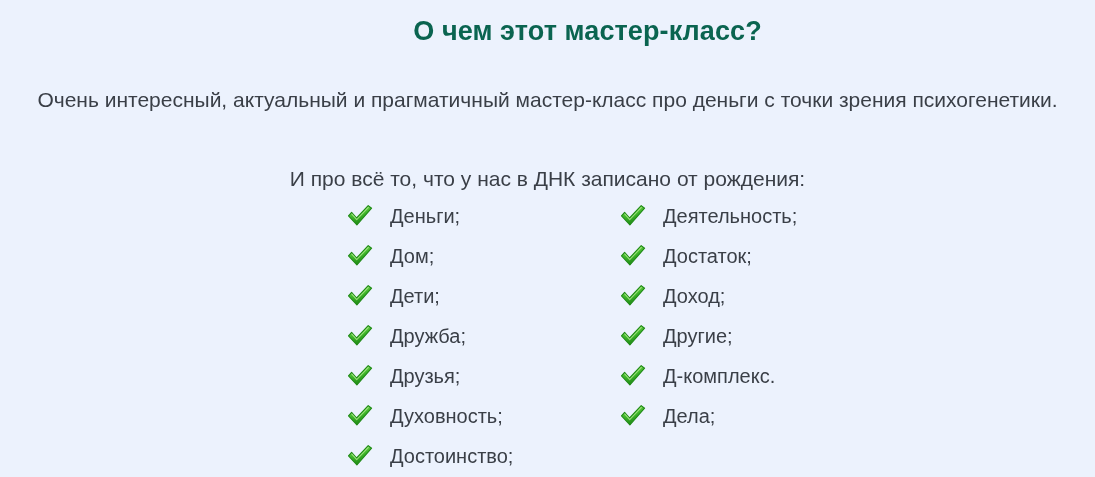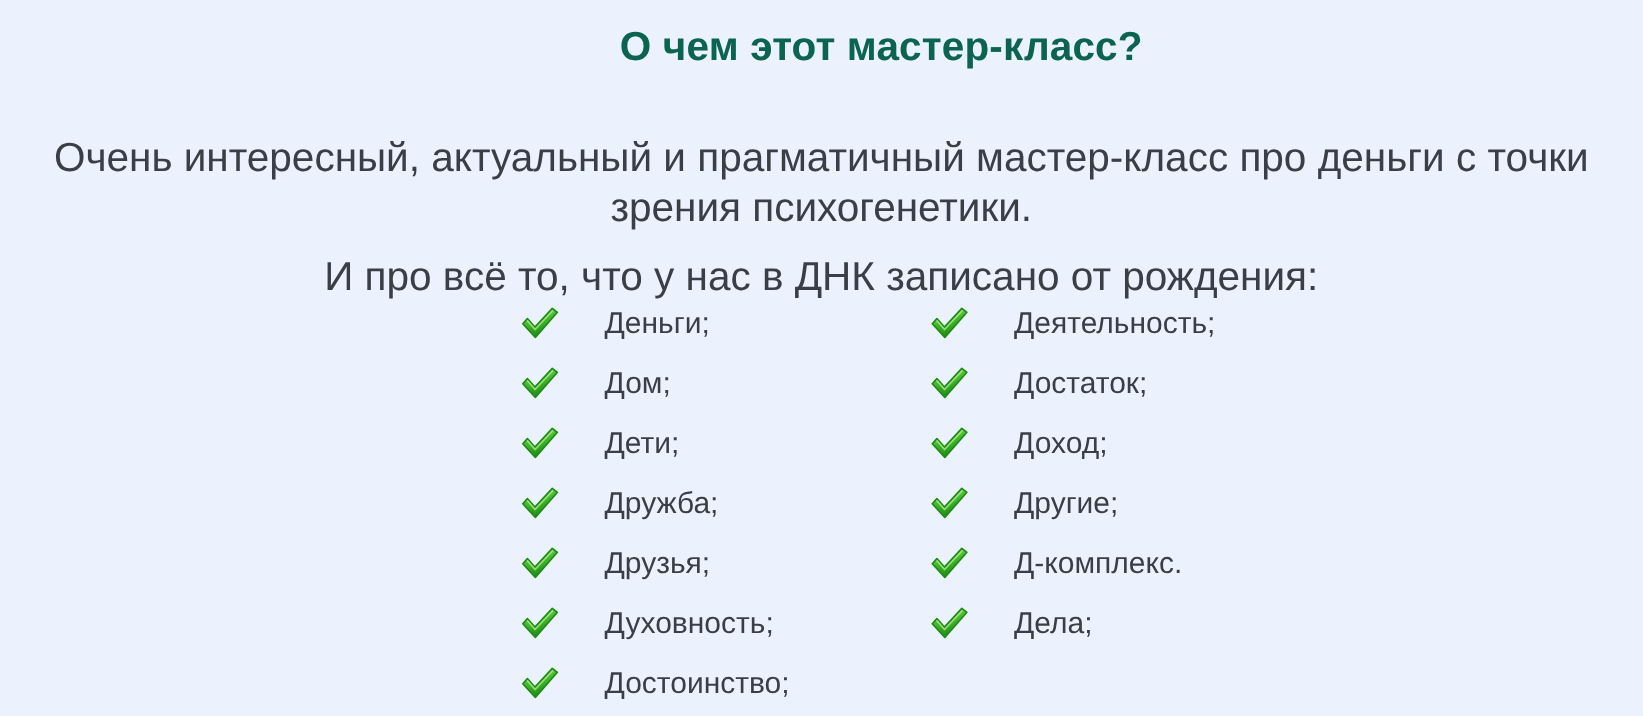--- a/index.html
+++ b/index.html
@@ -37,21 +37,21 @@
     white-space: nowrap;
     padding-left: 40px;
   }
 
   
   .intro {
     position: absolute;
     left: 30px;
     width: 1035px;
     text-align: center;
-    font-size: 27px;
+    font-size: 21px;
     line-height: 33px;
     color: #3a3f47;
   }
   .intro-1 { top: 62px; }
   .intro-2 { top: 141px; }
 
   
   .checklist {
     position: absolute;
     top: 196px;
@@ -76,21 +76,21 @@
   .check-icon {
     width: 26px;
     height: 24px;
     flex: 0 0 26px;
     position: relative;
     display: block;
   }
   .check-icon svg { display: block; }
 
   .check-label {
-    margin-left: 30px;
+    margin-left: 17px;
     font-size: 20px;
     color: #3a3f47;
     line-height: 24px;
     white-space: nowrap;
   }
 </style>
 </head>
 <body>
 
 <div class="page">

